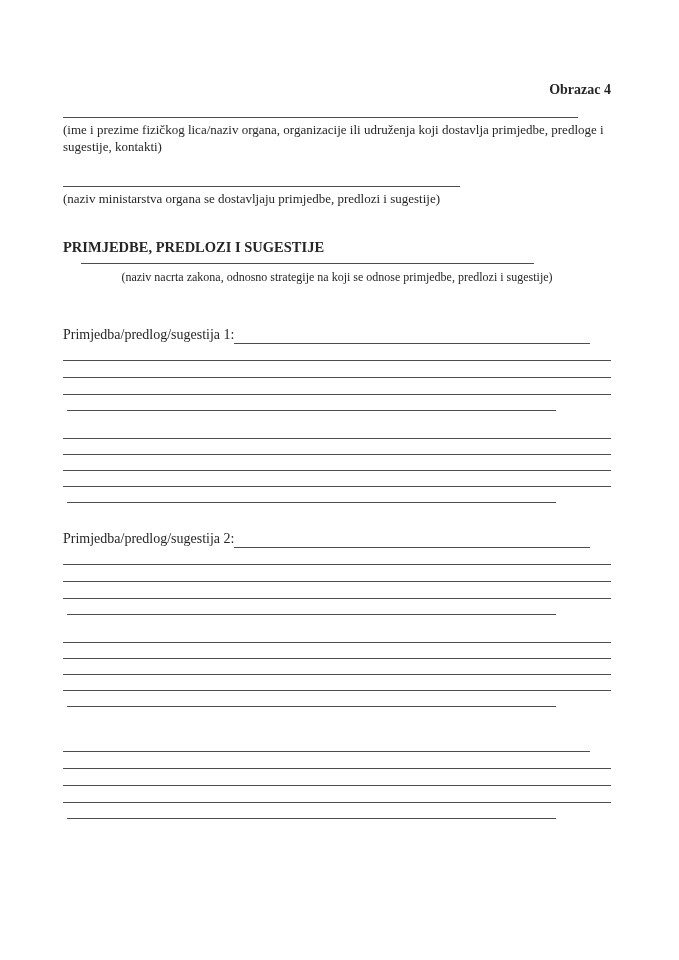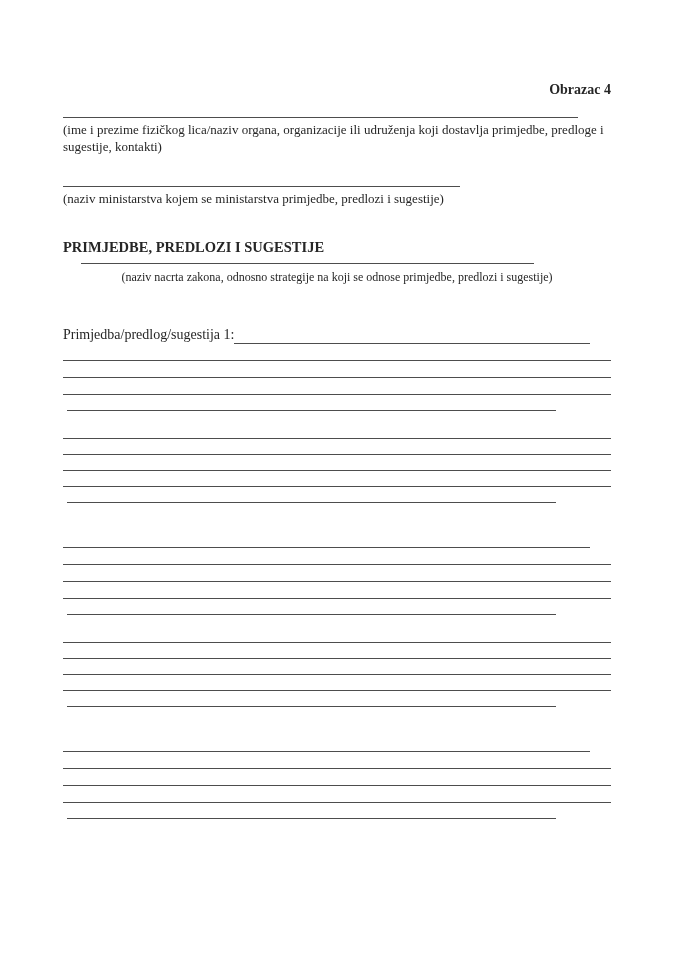--- a/index.html
+++ b/index.html
@@ -89,21 +89,21 @@
 
 <div class="page">
   <div class="content">
 
     <div class="form-label">Obrazac 4</div>
 
     <div class="rule rule-a"></div>
     <div class="caption">(ime i prezime fizičkog lica/naziv organa, organizacije ili udruženja koji dostavlja primjedbe, predloge i sugestije, kontakti)</div>
 
     <div class="rule rule-b"></div>
-    <div class="caption">(naziv ministarstva kojem se ministarstva primjedbe, predlozi i sugestije)</div>
+    <div class="caption">(naziv ministarstva organa se dostavljaju primjedbe, predlozi i sugestije)</div>
 
     <div class="doc-title">PRIMJEDBE, PREDLOZI I SUGESTIJE</div>
 
     <div class="rule rule-c"></div>
     <div class="caption-center">(naziv nacrta zakona, odnosno strategije na koji se odnose primjedbe, predlozi i sugestije)</div>
 
     <div class="section mt-s1">
       <div class="label-row">
         <span class="lbl">Primjedba/predlog/sugestija 1:</span>
         <span class="fill"></span>
@@ -117,20 +117,21 @@
     <div class="section mt-obr">
       <div class="wline wline-c"></div>
       <div class="wline wline-c"></div>
       <div class="wline wline-c"></div>
       <div class="wline wline-c"></div>
       <div class="wline-short"></div>
     </div>
 
     <div class="section mt-prim">
       <div class="label-row">
+        <span class="lbl">Primjedba/predlog/sugestija 2:</span>
         <span class="fill"></span>
       </div>
       <div class="wline"></div>
       <div class="wline"></div>
       <div class="wline"></div>
       <div class="wline-short"></div>
     </div>
 
     <div class="section mt-obr">
       <div class="wline wline-c"></div>

